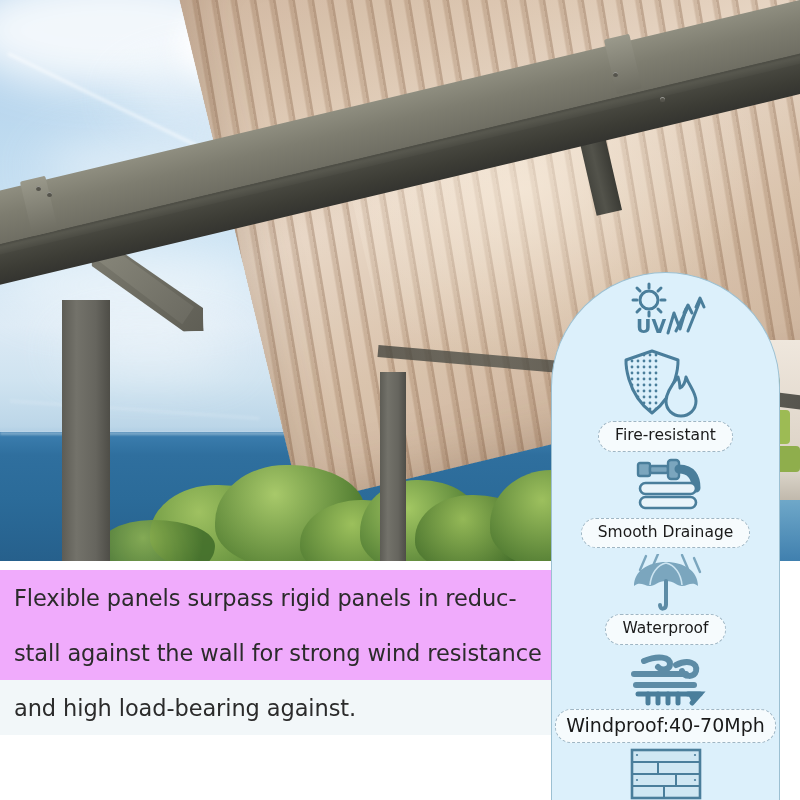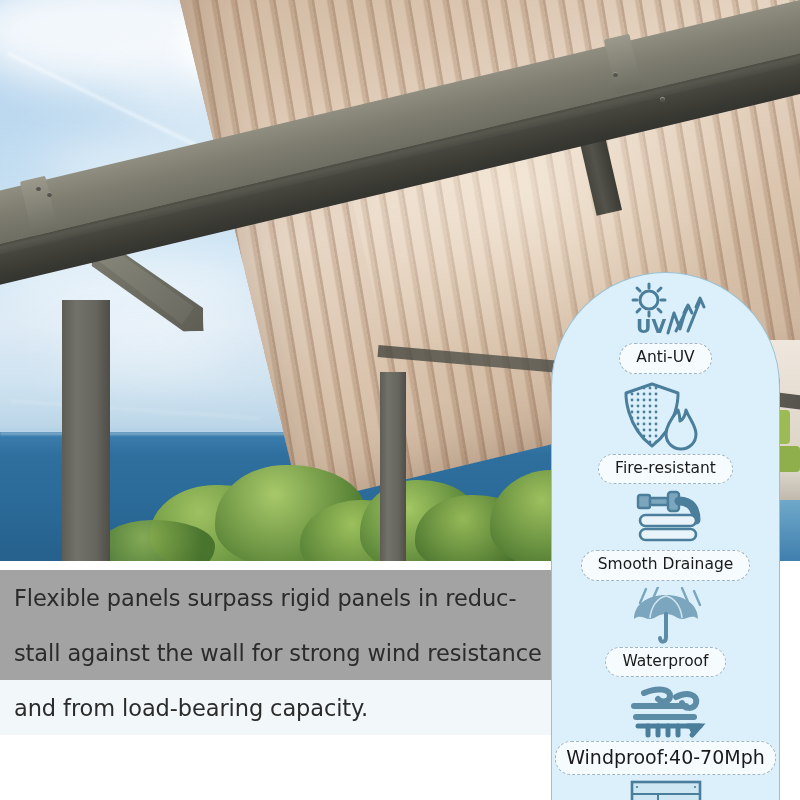--- a/index.html
+++ b/index.html
@@ -147,21 +147,21 @@
   .pill.wide{padding-left:10px;padding-right:10px;font-size:19px;}
 
   
   #textblock{
     position:absolute;left:0;top:570px;width:551px;height:230px;
   }
   .band{
     position:relative;height:55px;display:flex;align-items:center;
     padding-left:14px;box-sizing:border-box;
   }
-  .band.a{background:#a3a3a3;text-align:right;}
+  .band.a{background:#f0abfc;text-align:right;}
   .band.b{background:#f2f7f9;}
   .band span{
     font-family:"DejaVu Sans",sans-serif;
     font-size:22.5px;color:#2b2b2b;white-space:nowrap;letter-spacing:-.1px;
   }
   #white-gap{position:absolute;left:0;top:561px;width:551px;height:9px;background:#ffffff;}
   #right-white{position:absolute;left:551px;top:561px;width:249px;height:239px;background:#ffffff;}
 </style>
 </head>
 <body>
@@ -232,21 +232,21 @@
   <div id="right-white"></div>
 
   <div id="textblock">
     <div class="band a">
       <span>Flexible panels surpass rigid panels in reduc-</span>
     </div>
     <div class="band a">
       <span>stall against the wall for strong wind resistance</span>
     </div>
     <div class="band b">
-      <span>and from load-bearing capacity.</span>
+      <span>and high load-bearing against.</span>
     </div>
   </div>
 
   <div id="arch">
 
     <div class="feature">
       <svg class="ficon" width="96" height="60" viewBox="0 0 96 60">
         <g fill="none" stroke="#4a7e9b" stroke-width="3" stroke-linecap="round">
           <circle cx="31" cy="19" r="9"></circle>
           <line x1="31" y1="3" x2="31" y2="7"></line>
@@ -260,21 +260,20 @@
         </g>
         <text x="18" y="52" font-family="DejaVu Sans, sans-serif" font-size="19" font-weight="bold" fill="#4a7e9b" letter-spacing="0">UV</text>
         <g fill="none" stroke="#4a7e9b" stroke-width="3" stroke-linecap="round" stroke-linejoin="round">
           <path d="M50 52 L56 32 L62 48 L68 28"></path>
           <path d="M58 50 L70 26"></path>
           <path d="M66 32 L70 24 L74 32"></path>
           <path d="M70 50 L82 20"></path>
           <path d="M78 26 L82 17 L86 26"></path>
         </g>
       </svg>
-      <div class="pill">Anti-UV</div>
     </div>
 
     <div class="feature">
       <svg class="ficon" width="92" height="72" viewBox="0 0 92 72" style="margin-top:6px;">
         <defs>
           <pattern id="dots" width="6" height="6" patternUnits="userSpaceOnUse">
             <circle cx="2" cy="2" r="1.4" fill="#4a7e9b"></circle>
           </pattern>
           <clipPath id="halfshield">
             <rect x="0" y="0" width="38" height="72"></rect>

